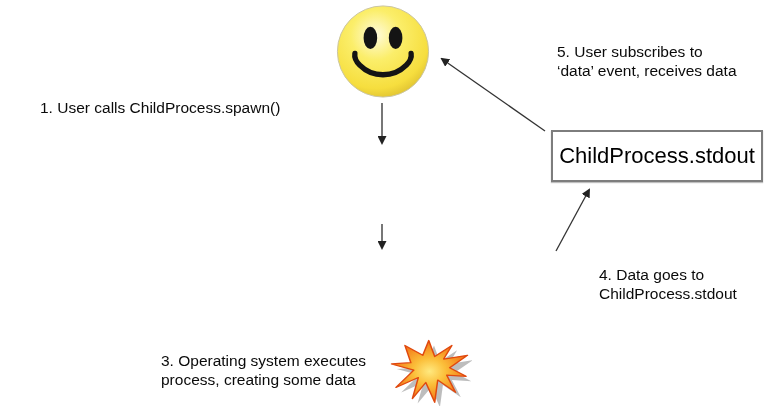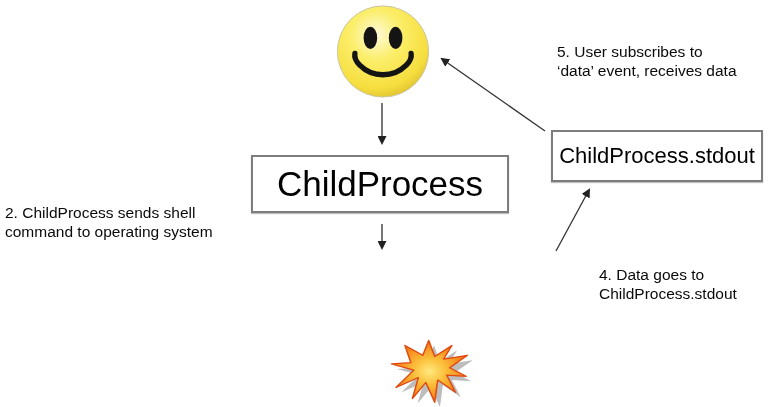--- a/index.html
+++ b/index.html
@@ -79,29 +79,27 @@
           <stop offset="100%" stop-color="#D3B32A"></stop>
         </radialGradient>
       </defs>
       <circle cx="50" cy="50" r="47" fill="url(#faceGrad)" stroke="#C9C4A2" stroke-width="1"></circle>
       <ellipse cx="37" cy="36" rx="7" ry="11.5" fill="#141414"></ellipse>
       <ellipse cx="63" cy="36" rx="7" ry="11.5" fill="#141414"></ellipse>
       <path d="M21 52 Q20 58 26 64 Q36 74 50 74 Q64 74 74 64 Q80 58 79 52" fill="none" stroke="#141414" stroke-width="5.5" stroke-linecap="round"></path>
     </svg>
   </div>
 
-  <div class="node-box node-childprocess">
-    <span>ChildProcess</span>
-  </div>
   <div class="node-box node-stdout">
     <span>ChildProcess.stdout</span>
   </div>
 
-  <div class="label label-step2">2. ChildProcess sends shell
-command to operating system</div>
+  <div class="label label-step1">1. User calls ChildProcess.spawn()</div>
+  <div class="label label-step3">3. Operating system executes
+process, creating some data</div>
   <div class="label label-step4">4. Data goes to
 ChildProcess.stdout</div>
   <div class="label label-step5">5. User subscribes to
 ‘data’ event, receives data</div>
 
   <div class="explosion-wrap">
     <svg viewBox="0 0 110 110" width="82" height="68" preserveAspectRatio="none" xmlns="http://www.w3.org/2000/svg">
       <defs>
         <radialGradient id="expGrad" cx="0.5" cy="0.5" r="0.6">
           <stop offset="0%" stop-color="#FFE97F"></stop>

